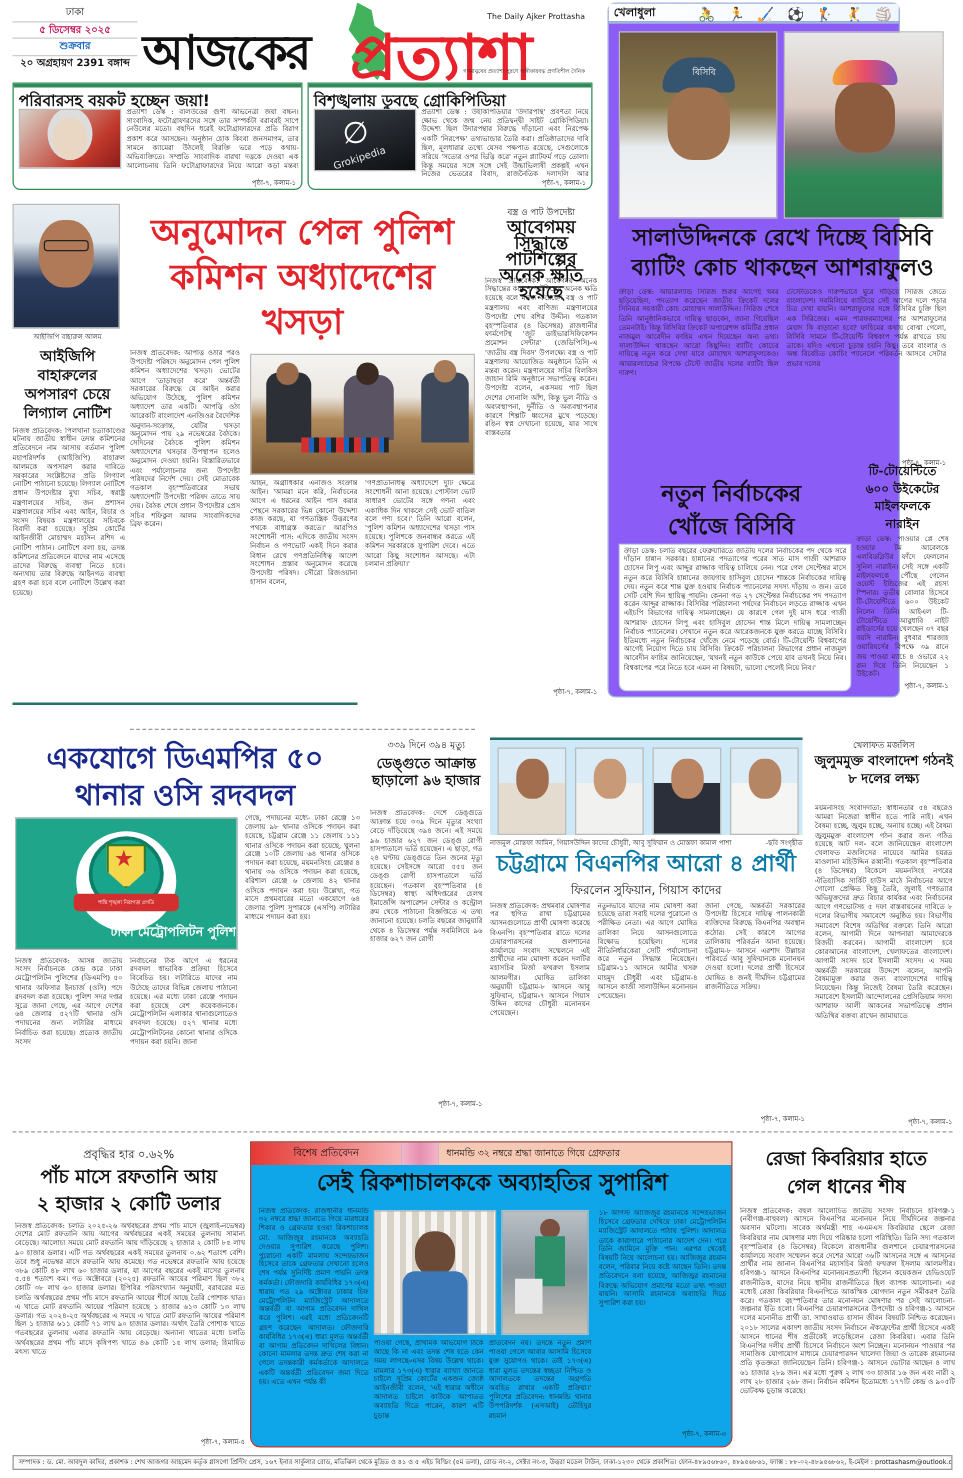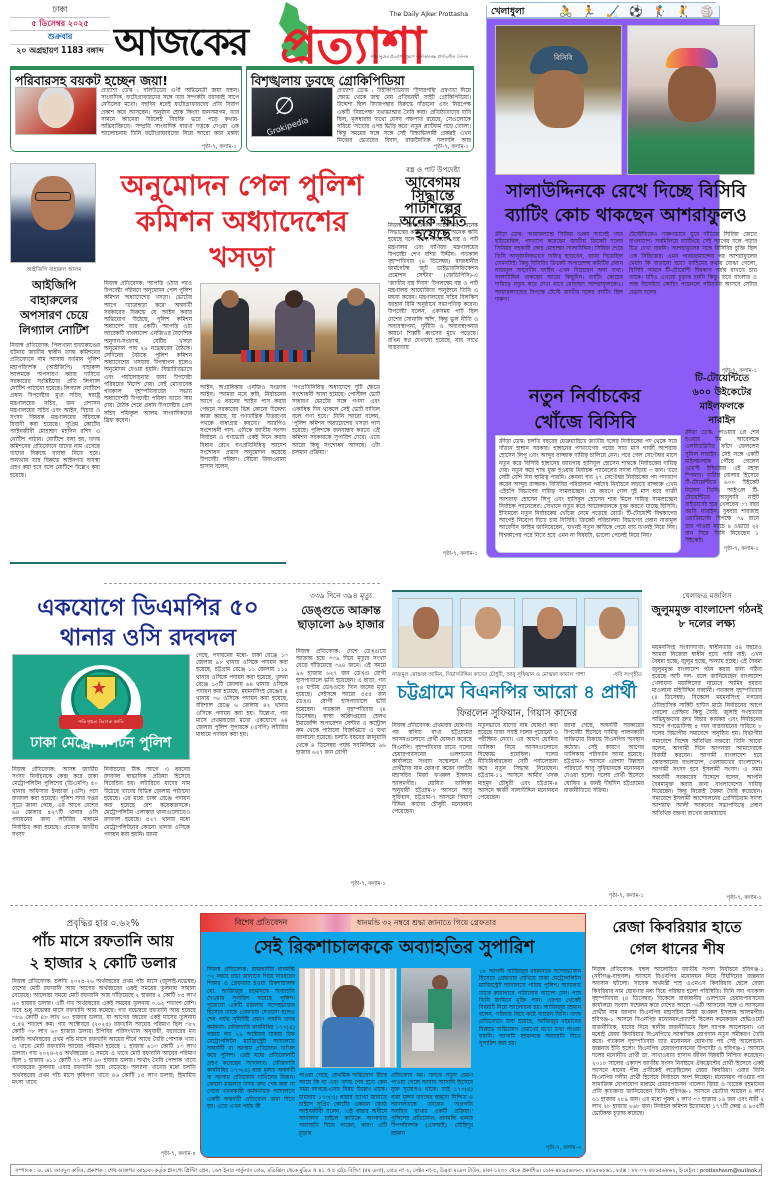--- a/index.html
+++ b/index.html
@@ -55,21 +55,21 @@
 
   #footer { left: 10px; top: 1164px; width: 752px; height: 12px; border: 1px solid #999; font-size: 5.2px; line-height: 10px; padding-left: 4px; color: #222; white-space: nowrap; overflow: hidden; background: #fafafa; }
 </style>
 </head>
 <body>
 
 <div class="abs" id="dateblock">
   <div class="row city">ঢাকা</div>
   <div class="row date">৫ ডিসেম্বর ২০২৫</div>
   <div class="row day">শুক্রবার</div>
-  <div class="row bdate">২০ অগ্রহায়ণ 1183 বঙ্গাব্দ</div>
+  <div class="row bdate">২০ অগ্রহায়ণ 2391 বঙ্গাব্দ</div>
 </div>
 
 <div class="abs" id="logo">
   <span class="word1">আজকের</span>
   <span class="map"></span>
   <span class="word2">প্রত্যাশা</span>
   <span class="eng">The Daily Ajker Prottasha</span>
   <span class="slogan">গণমানুষের প্রত্যাশা পূরণে অঙ্গীকারবদ্ধ প্রগতিশীল দৈনিক</span>
 </div>
 
@@ -170,21 +170,21 @@
 <div class="abs hl blue" style="left:10px;top:592px;width:276px;font-size:23px;line-height:30px;">
   <div>একযোগে ডিএমপির ৫০</div>
   <div>থানার ওসি রদবদল</div>
 </div>
 <div class="abs photo" style="left:12px;top:654px;width:178px;height:106px;background:#1fa68a;">
   <div style="position:absolute;left:48px;top:10px;width:80px;height:80px;border-radius:50%;background:#fff;"></div>
   <div style="position:absolute;left:58px;top:14px;width:60px;height:60px;border-radius:50%;background:#18a58b;border:3px solid #0b7f6a;"></div>
   <div style="position:absolute;left:72px;top:20px;width:32px;height:36px;background:#f6d64b;border:2px solid #2e7d32;clip-path:polygon(0 0,100% 0,100% 60%,50% 100%,0 60%);"></div>
   <div style="position:absolute;left:78px;top:22px;font-size:18px;color:#d32f2f;">★</div>
   <div style="position:absolute;left:46px;top:60px;width:84px;height:14px;background:#d32f2f;border-radius:4px;font-size:4px;color:#fff;text-align:center;line-height:14px;">শান্তি শৃঙ্খলা নিরাপত্তা প্রগতি</div>
-  <div style="position:absolute;left:0;bottom:4px;width:100%;text-align:center;font-size:14px;color:#fff;font-weight:bold;margin-top:34px;">ঢাকা মেট্রোপলিটন পুলিশ</div>
+  <div style="position:absolute;left:0;bottom:4px;width:100%;text-align:right;font-size:10px;color:#fff;font-weight:bold;margin-top:34px;">ঢাকা মেট্রোপলিটন পুলিশ</div>
 </div>
 <div class="abs body-text" style="left:12px;top:766px;width:86px;height:126px;">নিজস্ব প্রতিবেদক: আসন্ন জাতীয় সংসদ নির্বাচনকে কেন্দ্র করে ঢাকা মেট্রোপলিটন পুলিশের (ডিএমপি) ৫০ থানার অফিসার ইনচার্জ (ওসি) পদে রদবদল করা হয়েছে। পুলিশ সদর দপ্তর সূত্রে জানা গেছে, এর আগে দেশের ৬৪ জেলার ৫২৭টি থানার ওসি পদায়নের জন্য লটারির মাধ্যমে নির্বাচিত করা হয়েছে। প্রত্যেক জাতীয় সংসদ</div>
 <div class="abs body-text" style="left:104px;top:766px;width:86px;height:126px;">নির্বাচনের ঠিক আগে এ ধরনের রদবদল স্বাভাবিক প্রক্রিয়া হিসেবে বিবেচিত হয়। লটারিতে যাদের নাম উঠেছে তাদের বিভিন্ন জেলায় পাঠানো হয়েছে। এর মধ্যে ঢাকা রেঞ্জে পদায়ন করা হয়েছে বেশ কয়েকজনকে। মেট্রোপলিটন এলাকার থানাগুলোতেও রদবদল হয়েছে। ৫২৭ থানার মধ্যে মেট্রোপলিটনের কোনো থানার ওসিকে পদায়ন করা হয়নি। জানা</div>
 <div class="abs body-text" style="left:196px;top:652px;width:92px;height:240px;">গেছে, পদায়নের মধ্যে- ঢাকা রেঞ্জে ১৩ জেলায় ৯৮ থানার ওসিকে পদায়ন করা হয়েছে, চট্টগ্রাম রেঞ্জে ১১ জেলায় ১১১ থানার ওসিকে পদায়ন করা হয়েছে, খুলনা রেঞ্জে ১০টি জেলায় ৬৪ থানার ওসিকে পদায়ন করা হয়েছে, ময়মনসিংহ রেঞ্জের ৪ থানায় ৩৬ ওসিকে পদায়ন করা হয়েছে, বরিশাল রেঞ্জে ৬ জেলায় ৪২ থানার ওসিকে পদায়ন করা হয়। উল্লেখ্য, গত মাসে প্রথমবারের মতো একযোগে ৬৪ জেলার পুলিশ সুপারকে (এসপি) লটারির মাধ্যমে পদায়ন করা হয়।</div>
 
 <div class="abs" style="left:294px;top:590px;width:94px;text-align:center;font-size:7.5px;color:#222;">৩৩৯ দিনে ৩৯৪ মৃত্যু</div>
 <div class="abs hl dark" style="left:294px;top:604px;width:94px;font-size:11px;line-height:14px;">ডেঙ্গুতে আক্রান্ত ছাড়ালো ৯৬ হাজার</div>
 <div class="abs body-text" style="left:296px;top:648px;width:90px;height:230px;">নিজস্ব প্রতিবেদক: দেশে ডেঙ্গুতে আক্রান্ত হয়ে ৩৩৯ দিনে মৃত্যুর সংখ্যা বেড়ে দাঁড়িয়েছে ৩৯৪ জনে। এই সময়ে ৯৬ হাজার ৬২৭ জন ডেঙ্গু রোগী হাসপাতালে ভর্তি হয়েছেন। এ ছাড়া, গত ২৪ ঘণ্টায় ডেঙ্গুতে তিন জনের মৃত্যু হয়েছে। সেইসঙ্গে আরো ৫৫৫ জন ডেঙ্গু রোগী হাসপাতালে ভর্তি হয়েছেন। গতকাল বৃহস্পতিবার (৪ ডিসেম্বর) স্বাস্থ্য অধিদপ্তরের হেলথ ইমার্জেন্সি অপারেশন সেন্টার ও কন্ট্রোল রুম থেকে পাঠানো বিজ্ঞপ্তিতে এ তথ্য জানানো হয়েছে। চলতি বছরের জানুয়ারি থেকে ৪ ডিসেম্বর পর্যন্ত সবমিলিয়ে ৯৬ হাজার ৬২৭ জন রোগী</div>
 <div class="abs jump" style="left:296px;top:880px;width:90px;">পৃষ্ঠা-৭, কলাম-১</div>
 

